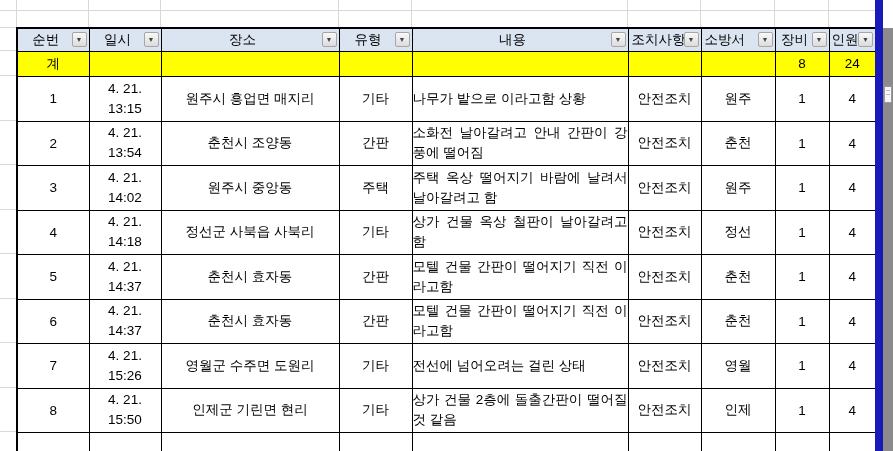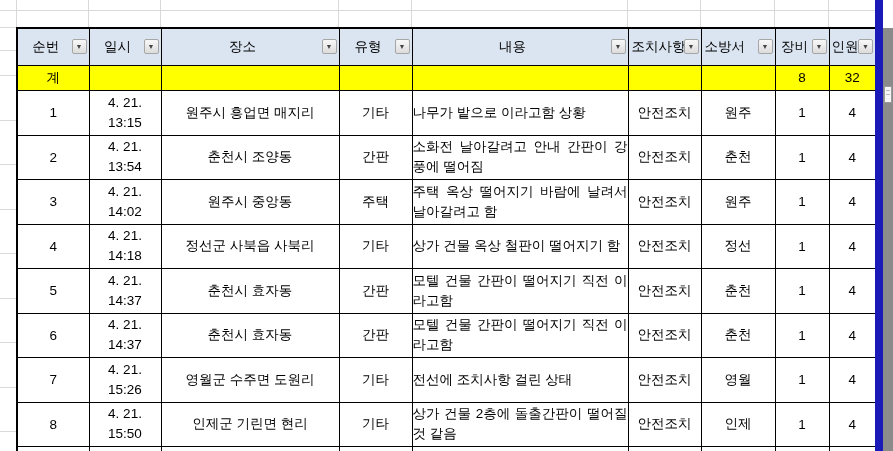--- a/index.html
+++ b/index.html
@@ -29,21 +29,21 @@
     border-bottom:none;
     font-size:13.5px; color:#000;
   }
   table.sheet td, table.sheet th {
     border:1px solid #000;
     padding:0;
     vertical-align:middle;
     overflow:hidden;
     font-weight:normal;
   }
-  tr.hdr { height:37px;padding-left:16px; }
+  tr.hdr { height:23px;padding-left:16px; }
   tr.hdr th {
     background:var(--c-header,#dbe5f1);
     position:relative;
     padding:0 17px 0 2px;
     white-space:nowrap;
   }
   tr.hdr th .hlabel { display:block; text-align:center; }
   tr.hdr th.clip { padding-left:3px; }
   tr.hdr th.clip .hlabel { text-align:left; }
   .dd {
@@ -198,21 +198,21 @@
     <tbody id="tbody">
       <tr class="total">
         <td>계</td>
         <td></td>
         <td></td>
         <td></td>
         <td></td>
         <td></td>
         <td></td>
         <td>8</td>
-        <td>32</td>
+        <td>24</td>
       </tr>
 
     <tr style="height: 45px;">
     <td class="c-no">1</td>
     <td class="c-dt">4. 21.
 13:15</td>
     <td class="c-loc selected">원주시 흥업면 매지리</td>
     <td class="c-type">기타</td>
     <td class="c-desc">나무가 밭으로 이라고함 상황</td>
     <td class="c-act">안전조치</td>
@@ -243,21 +243,21 @@
     <td class="c-st">원주</td>
     <td class="c-eq">1</td>
     <td class="c-pp">4</td>
   </tr>
         <tr style="height: 44px;">
     <td class="c-no">4</td>
     <td class="c-dt">4. 21.
 14:18</td>
     <td class="c-loc">정선군 사북읍 사북리</td>
     <td class="c-type">기타</td>
-    <td class="c-desc">상가 건물 옥상 철판이 떨어지기 함</td>
+    <td class="c-desc">상가 건물 옥상 철판이 날아갈려고 함</td>
     <td class="c-act">안전조치</td>
     <td class="c-st">정선</td>
     <td class="c-eq">1</td>
     <td class="c-pp">4</td>
   </tr>
         <tr style="height: 45px;">
     <td class="c-no">5</td>
     <td class="c-dt">4. 21.
 14:37</td>
     <td class="c-loc">춘천시 효자동</td>
@@ -279,21 +279,21 @@
     <td class="c-st">춘천</td>
     <td class="c-eq">1</td>
     <td class="c-pp">4</td>
   </tr>
         <tr style="height: 45px;">
     <td class="c-no">7</td>
     <td class="c-dt">4. 21.
 15:26</td>
     <td class="c-loc">영월군 수주면 도원리</td>
     <td class="c-type">기타</td>
-    <td class="c-desc">전선에 조치사항 걸린 상태</td>
+    <td class="c-desc">전선에 넘어오려는 걸린 상태</td>
     <td class="c-act">안전조치</td>
     <td class="c-st">영월</td>
     <td class="c-eq">1</td>
     <td class="c-pp">4</td>
   </tr>
         <tr style="height: 44px;">
     <td class="c-no">8</td>
     <td class="c-dt">4. 21.
 15:50</td>
     <td class="c-loc">인제군 기린면 현리</td>

